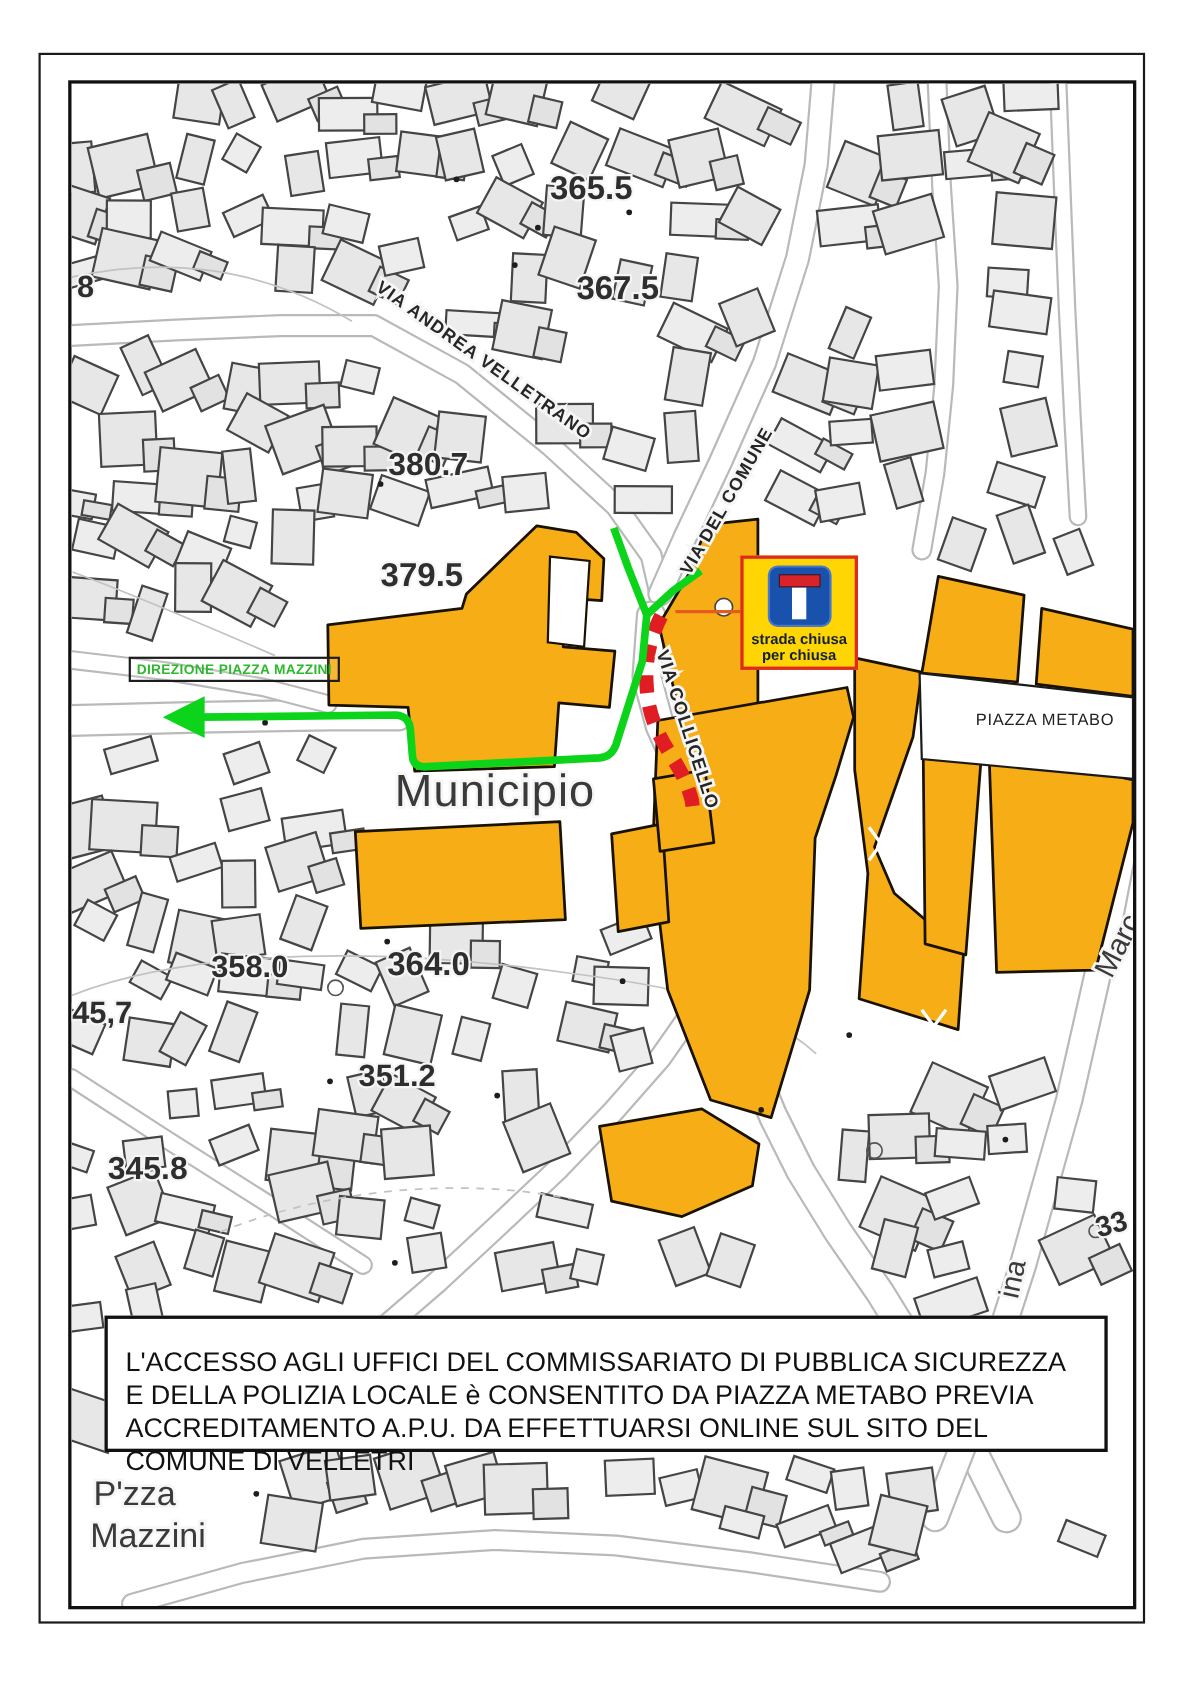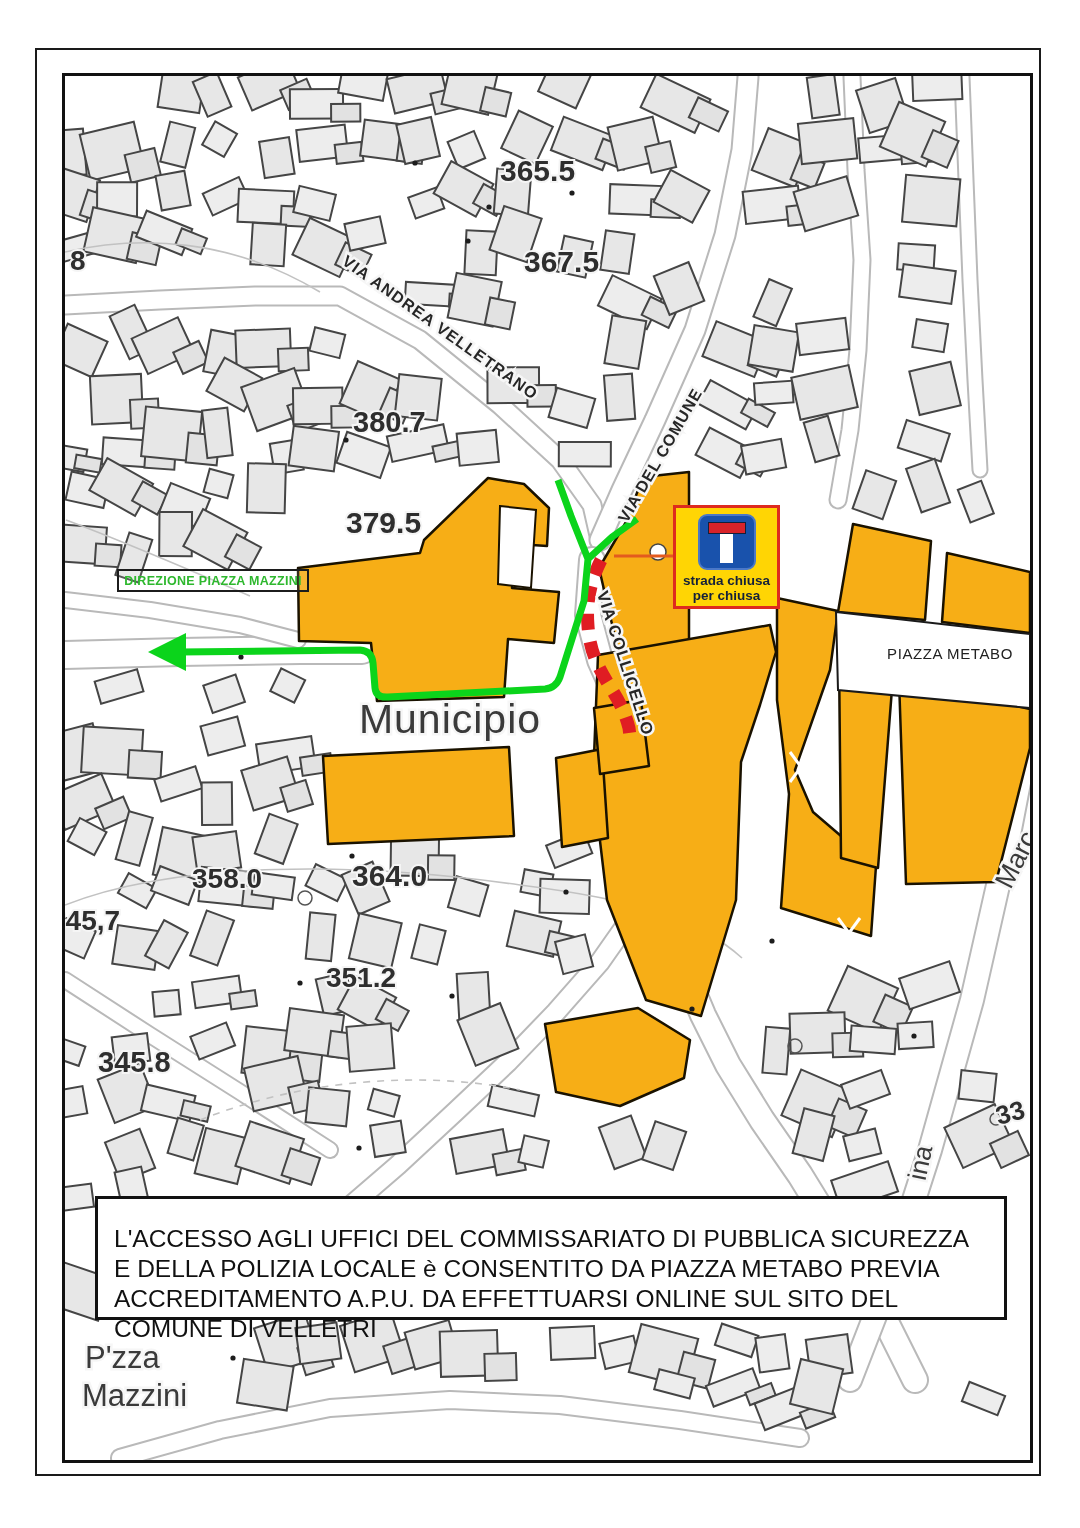--- a/index.html
+++ b/index.html
@@ -4,21 +4,21 @@
 <style>
   html,body{margin:0;padding:0;background:#ffffff;}
   .page{position:relative;width:1080px;height:1528px;background:#ffffff;overflow:hidden;
         font-family:"Liberation Sans",sans-serif;}
   .outer-frame{position:absolute;left:35px;top:48px;width:1006px;height:1428px;
         border:2px solid #1a1a1a;box-sizing:border-box;}
   .map{position:absolute;left:62px;top:73px;width:971px;height:1390px;
 War        border:3px solid #111;box-sizing:border-box;background:#fff;overflow:hidden;}
   .map{border:3px solid #111;}
   .map svg{position:absolute;left:0;top:0;}
-  .direzione{position:absolute;left:52px;top:493px;width:192px;height:23px;
+  .direzione{position:absolute;left:52px;top:521px;width:192px;height:23px;
         border:2px solid #1c1c1c;box-sizing:border-box;display:flex;align-items:center;justify-content:center;
         background:rgba(255,255,255,0.12);}
   .direzione span{color:#2eb82e;font-weight:bold;font-size:12.5px;letter-spacing:0.3px;white-space:nowrap;}
   .sign{position:absolute;left:608px;top:429px;width:107px;height:104px;background:#FFD504;
         border:3px solid #DE2B1E;box-sizing:border-box;text-align:center;}
   .sign-blue{position:relative;width:58px;height:56px;margin:6px auto 0 auto;background:#1952AC;
         border:2px solid #4a78c8;border-radius:9px;box-sizing:border-box;}
   .sign-stem{position:absolute;left:50%;top:11px;width:13px;height:36px;margin-left:-6.5px;background:#fff;}
   .sign-bar{position:absolute;left:50%;top:6px;width:38px;height:12px;margin-left:-19px;background:#D8232A;
         border:1.5px solid #14203a;box-sizing:border-box;}

